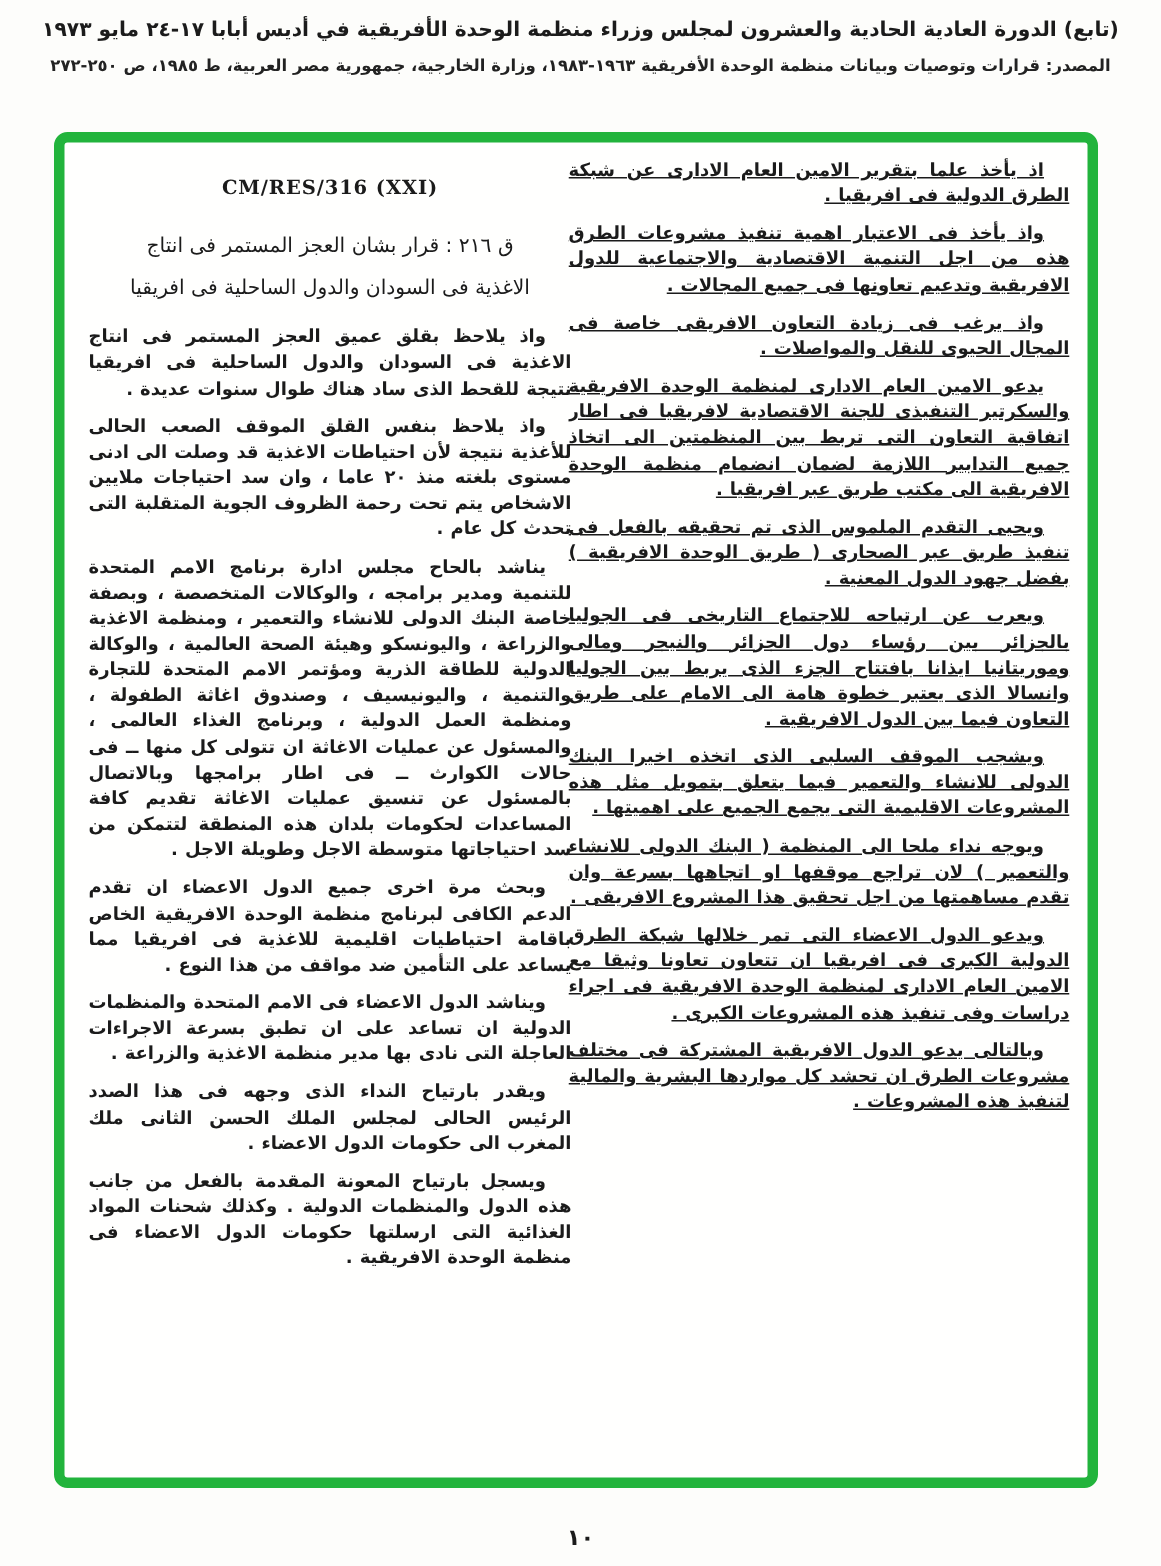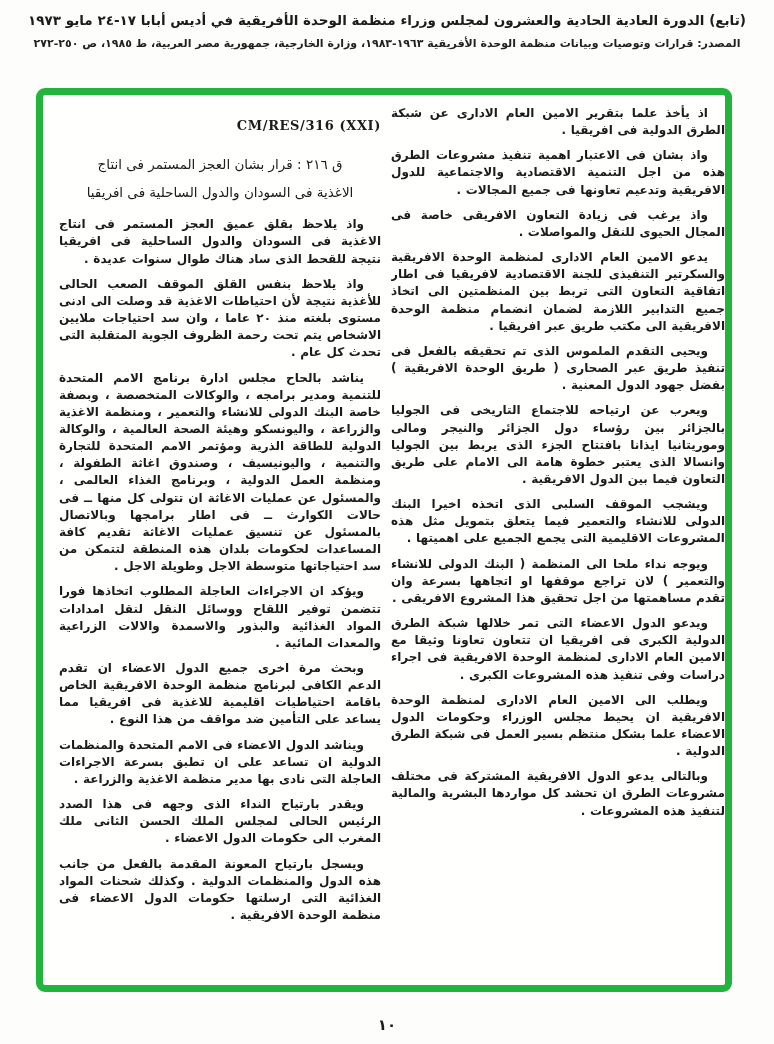--- a/index.html
+++ b/index.html
@@ -63,34 +63,35 @@
     font-weight: 700;
     overflow: hidden;
   }
   .col-left {
     left: 16px;
     top: 16px;
     width: 322px;
     height: 860px;
   }
   .col-right {
-    right: 0;
+    right: 12px;
     top: 10px;
     width: 334px;
     height: 868px;
+    text-decoration: underline;
   }
   .para {
     margin: 0 0 8px 0;
     text-indent: 17px; 
     word-spacing: 0.5px;
   }
 
   .resolution-ref {
     direction: ltr;
-    text-align: right;
+    text-align: center;
     font-size: 13px;
     font-weight: 700;
     letter-spacing: 0.6px;
     margin: 6px 0 14px 0;
     font-family: "DejaVu Serif", serif;
   }
   .resolution-title {
     text-align: center;
     font-size: 13.5px;
     font-weight: 400;
@@ -123,39 +124,37 @@
   <div class="col col-left">
     <div class="resolution-ref">CM/RES/316 (XXI)</div>
     <div class="resolution-title">
       <span>ق ٢١٦ : قرار بشان العجز المستمر فى انتاج</span><br>
       <span>الاغذية فى السودان والدول الساحلية فى افريقيا</span>
     </div>
     <div>
         <p class="para">واذ يلاحظ بقلق عميق العجز المستمر فى انتاج الاغذية فى السودان والدول الساحلية فى افريقيا نتيجة للقحط الذى ساد هناك طوال سنوات عديدة .</p>
         <p class="para">واذ يلاحظ بنفس القلق الموقف الصعب الحالى للأغذية نتيجة لأن احتياطات الاغذية قد وصلت الى ادنى مستوى بلغته منذ ٢٠ عاما ، وان سد احتياجات ملايين الاشخاص يتم تحت رحمة الظروف الجوية المتقلبة التى تحدث كل عام .</p>
         <p class="para">يناشد بالحاح مجلس ادارة برنامج الامم المتحدة للتنمية ومدير برامجه ، والوكالات المتخصصة ، وبصفة خاصة البنك الدولى للانشاء والتعمير ، ومنظمة الاغذية والزراعة ، واليونسكو وهيئة الصحة العالمية ، والوكالة الدولية للطاقة الذرية ومؤتمر الامم المتحدة للتجارة والتنمية ، واليونيسيف ، وصندوق اغاثة الطفولة ، ومنظمة العمل الدولية ، وبرنامج الغذاء العالمى ، والمسئول عن عمليات الاغاثة ان تتولى كل منها ــ فى حالات الكوارث ــ فى اطار برامجها وبالاتصال بالمسئول عن تنسيق عمليات الاغاثة تقديم كافة المساعدات لحكومات بلدان هذه المنطقة لتتمكن من سد احتياجاتها متوسطة الاجل وطويلة الاجل .</p>
-        <p class="para">ويؤكد ان الاجراءات العاجلة المطلوب اتخاذها فورا تتضمن توفير اللقاح ووسائل النقل لنقل امدادات المواد الغذائية والبذور والاسمدة والالات الزراعية والمعدات المائية .</p>
         <p class="para">وبحث مرة اخرى جميع الدول الاعضاء ان تقدم الدعم الكافى لبرنامج منظمة الوحدة الافريقية الخاص باقامة احتياطيات اقليمية للاغذية فى افريقيا مما يساعد على التأمين ضد مواقف من هذا النوع .</p>
         <p class="para">ويناشد الدول الاعضاء فى الامم المتحدة والمنظمات الدولية ان تساعد على ان تطبق بسرعة الاجراءات العاجلة التى نادى بها مدير منظمة الاغذية والزراعة .</p>
         <p class="para">ويقدر بارتياح النداء الذى وجهه فى هذا الصدد الرئيس الحالى لمجلس الملك الحسن الثانى ملك المغرب الى حكومات الدول الاعضاء .</p>
         <p class="para">ويسجل بارتياح المعونة المقدمة بالفعل من جانب هذه الدول والمنظمات الدولية . وكذلك شحنات المواد الغذائية التى ارسلتها حكومات الدول الاعضاء فى منظمة الوحدة الافريقية .</p>
       </div>
   </div>
 
   <div class="col col-right">
     <div>
         <p class="para">اذ يأخذ علما بتقرير الامين العام الادارى عن شبكة الطرق الدولية فى افريقيا .</p>
-        <p class="para">واذ بشان فى الاعتبار اهمية تنفيذ مشروعات الطرق هذه من اجل التنمية الاقتصادية والاجتماعية للدول الافريقية وتدعيم تعاونها فى جميع المجالات .</p>
+        <p class="para">واذ يأخذ فى الاعتبار اهمية تنفيذ مشروعات الطرق هذه من اجل التنمية الاقتصادية والاجتماعية للدول الافريقية وتدعيم تعاونها فى جميع المجالات .</p>
         <p class="para">واذ يرغب فى زيادة التعاون الافريقى خاصة فى المجال الحيوى للنقل والمواصلات .</p>
         <p class="para">يدعو الامين العام الادارى لمنظمة الوحدة الافريقية والسكرتير التنفيذى للجنة الاقتصادية لافريقيا فى اطار اتفاقية التعاون التى تربط بين المنظمتين الى اتخاذ جميع التدابير اللازمة لضمان انضمام منظمة الوحدة الافريقية الى مكتب طريق عبر افريقيا .</p>
         <p class="para">ويحيى التقدم الملموس الذى تم تحقيقه بالفعل فى تنفيذ طريق عبر الصحارى ( طريق الوحدة الافريقية ) بفضل جهود الدول المعنية .</p>
         <p class="para">ويعرب عن ارتياحه للاجتماع التاريخى فى الجوليا بالجزائر بين رؤساء دول الجزائر والنيجر ومالى وموريتانيا ايذانا بافتتاح الجزء الذى يربط بين الجوليا وانسالا الذى يعتبر خطوة هامة الى الامام على طريق التعاون فيما بين الدول الافريقية .</p>
         <p class="para">ويشجب الموقف السلبى الذى اتخذه اخيرا البنك الدولى للانشاء والتعمير فيما يتعلق بتمويل مثل هذه المشروعات الاقليمية التى يجمع الجميع على اهميتها .</p>
         <p class="para">ويوجه نداء ملحا الى المنظمة ( البنك الدولى للانشاء والتعمير ) لان تراجع موقفها او اتجاهها بسرعة وان تقدم مساهمتها من اجل تحقيق هذا المشروع الافريقى .</p>
         <p class="para">ويدعو الدول الاعضاء التى تمر خلالها شبكة الطرق الدولية الكبرى فى افريقيا ان تتعاون تعاونا وثيقا مع الامين العام الادارى لمنظمة الوحدة الافريقية فى اجراء دراسات وفى تنفيذ هذه المشروعات الكبرى .</p>
-        <p class="para">ويطلب الى الامين العام الادارى لمنظمة الوحدة الافريقية ان يحيط مجلس الوزراء وحكومات الدول الاعضاء علما بشكل منتظم بسير العمل فى شبكة الطرق الدولية .</p>
         <p class="para">وبالتالى يدعو الدول الافريقية المشتركة فى مختلف مشروعات الطرق ان تحشد كل مواردها البشرية والمالية لتنفيذ هذه المشروعات .</p>
       </div>
   </div>
 
 </div>
 
 <div class="page-number">١٠</div>
 
 </body></html>

